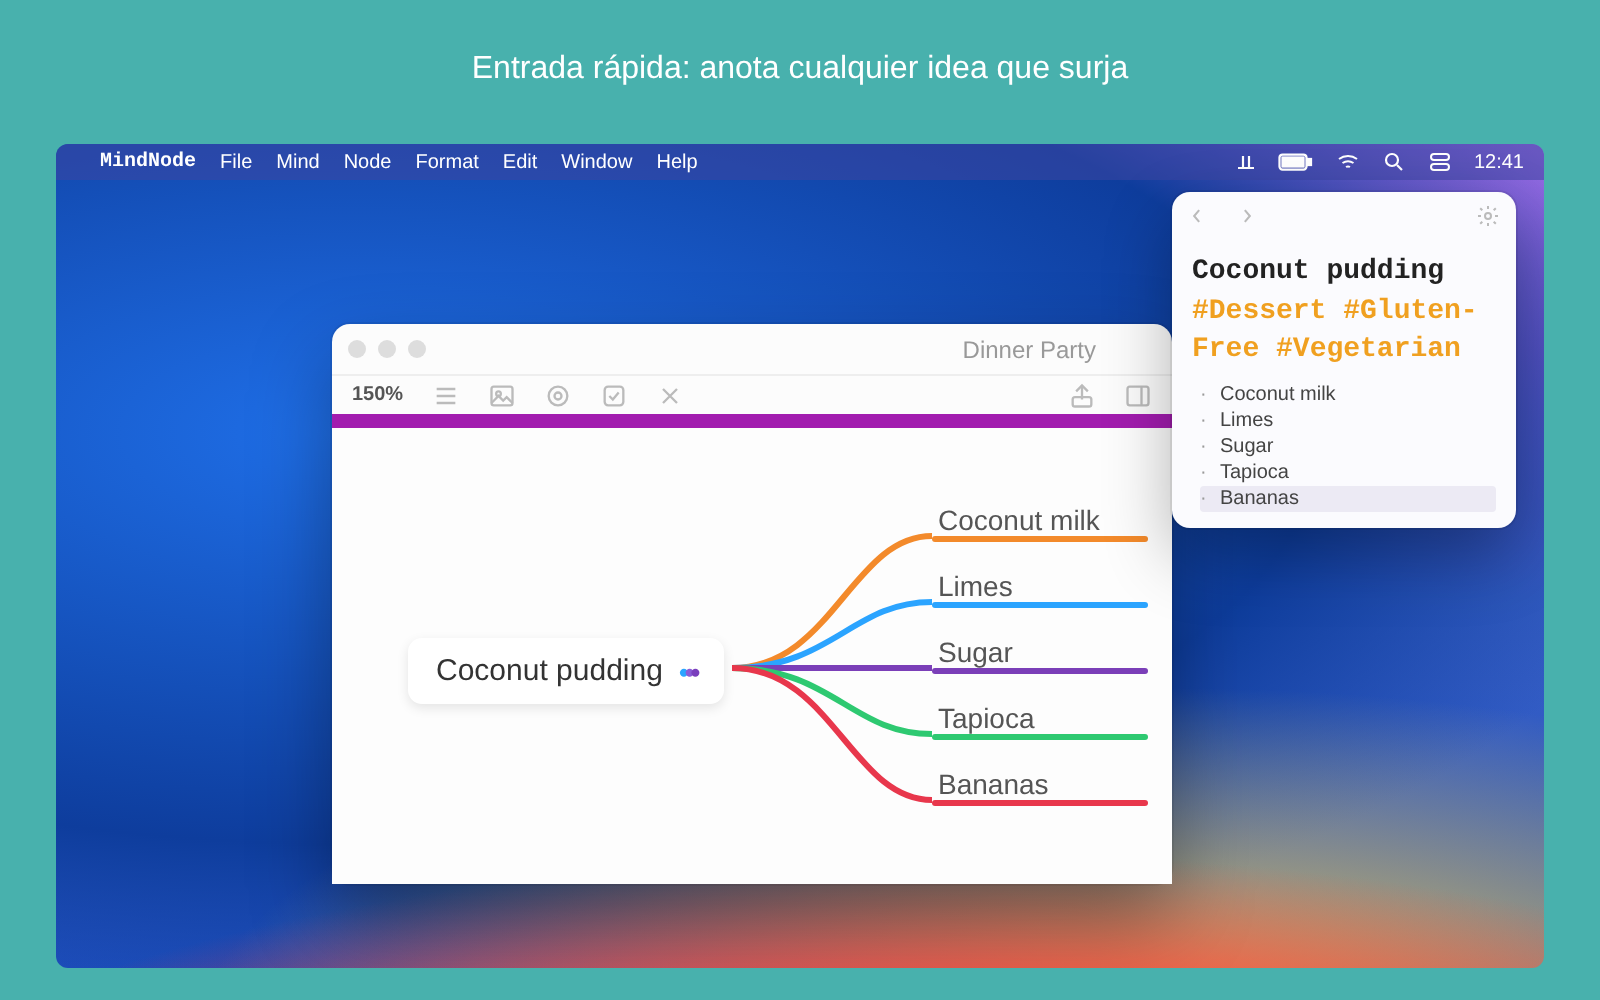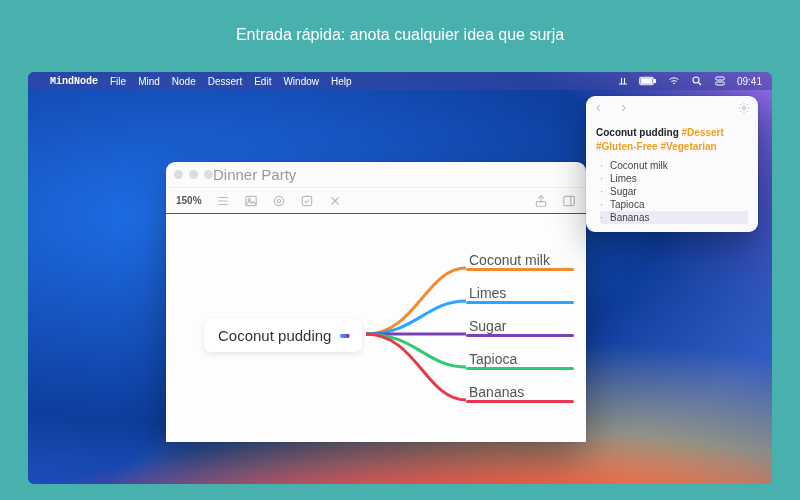--- a/index.html
+++ b/index.html
@@ -35,24 +35,24 @@
     background:#fcfcfc; border-radius:9px;
     box-shadow: 0 18px 40px rgba(0,0,0,0.35), 0 0 0 1px rgba(0,0,0,0.06);
     display:flex; flex-direction:column;
   }
   .titlebar {
     height:26px; display:flex; align-items:center; padding:0 8px;
     border-bottom:1px solid #eee;
   }
   .traffic { display:flex; gap:6px; }
   .traffic span { width:9px; height:9px; border-radius:50%; background:#ddd; }
-  .doc-title { flex:1; text-align:left; font-size:15px; color:#999; }
+  .doc-title { flex:1; text-align:right; font-size:12px; color:#999; }
   .toolbar {
     height:26px; display:flex; align-items:center; gap:14px;
-    padding:0 10px; font-size:10px; color:#888; border-bottom:1px solid #a21caf;
+    padding:0 10px; font-size:10px; color:#888; border-bottom:7px solid #a21caf;
   }
   .toolbar .zoom { font-size:10px; color:#555; font-weight:600; }
   .toolbar .spacer { flex:1; }
   .toolbar .ico { width:14px; height:14px; display:flex; align-items:center; justify-content:center; color:#bbb; }
   .canvas { flex:1; position:relative; background:#fdfdfd; }
 
   .root-node {
     position:absolute; left:38px; top:105px;
     background:#fff; border-radius:7px; padding:8px 14px;
     font-size:15px; color:#333; box-shadow:0 2px 6px rgba(0,0,0,0.1);
@@ -73,21 +73,21 @@
   
   .panel {
     position:absolute; right:14px; top:24px; width:172px;
     background:#fbfbfe; border-radius:9px;
     box-shadow:0 14px 34px rgba(0,0,0,0.3), 0 0 0 1px rgba(0,0,0,0.07);
     display:flex; flex-direction:column; font-size:10px; color:#444;
   }
   .panel-head { display:flex; align-items:center; gap:10px; padding:6px 8px; color:#bbb; }
   .panel-head .spacer { flex:1; }
   .panel-body { padding:4px 10px 8px; }
-  .panel-title { font-size:10px; color:#222; font-weight:600; line-height:1.4; }
+  .panel-title { font-size:14px; color:#222; font-weight:600; line-height:1.4;font-family:Liberation Mono, monospace; }
   .hashtag { color:#f0a020; font-weight:600; }
   .panel-list { margin:5px 0 0 4px; }
   .panel-list div { font-size:10px; color:#444; padding:1px 0 1px 10px; position:relative; }
   .panel-list div::before { content:"·"; position:absolute; left:0; color:#999; }
   .panel-list .sel { background:#eceaf4; border-radius:2px; }
   .panel-foot {
     border-top:1px solid #eee; padding:7px 0; text-align:center;
     font-size:10px; color:#666;
   }
 </style>
@@ -97,21 +97,21 @@
 <div class="hero-text">Entrada rápida: anota cualquier idea que surja</div>
 
 <div class="desktop">
 
   <div class="menubar">
     <span></span>
     <span class="app">MindNode</span>
     <span>File</span>
     <span>Mind</span>
     <span>Node</span>
-    <span>Dessert</span>
+    <span>Format</span>
     <span>Edit</span>
     <span>Window</span>
     <span>Help</span>
     <span class="grow"></span>
     <div class="right">
       <span>
         <svg width="12" height="12" viewBox="0 0 24 24" fill="none" stroke="currentColor" stroke-width="2.2">
             <path d="M4 18h16M9 6v12M15 6v12"></path>
           </svg>
       </span>
@@ -134,21 +134,21 @@
             <circle cx="10" cy="10" r="6"></circle>
             <path d="M20 20l-5-5"></path>
           </svg>
       </span>
       <span>
         <svg width="14" height="12" viewBox="0 0 24 24" fill="none" stroke="currentColor" stroke-width="2">
             <rect x="3" y="4" width="18" height="6" rx="3"></rect>
             <rect x="3" y="14" width="18" height="6" rx="3"></rect>
           </svg>
       </span>
-      <span>09:41</span>
+      <span>12:41</span>
     </div>
   </div>
 
   <div class="doc-window">
     <div class="titlebar">
       <div class="traffic">
           <span></span>
           <span></span>
           <span></span>
         </div>

